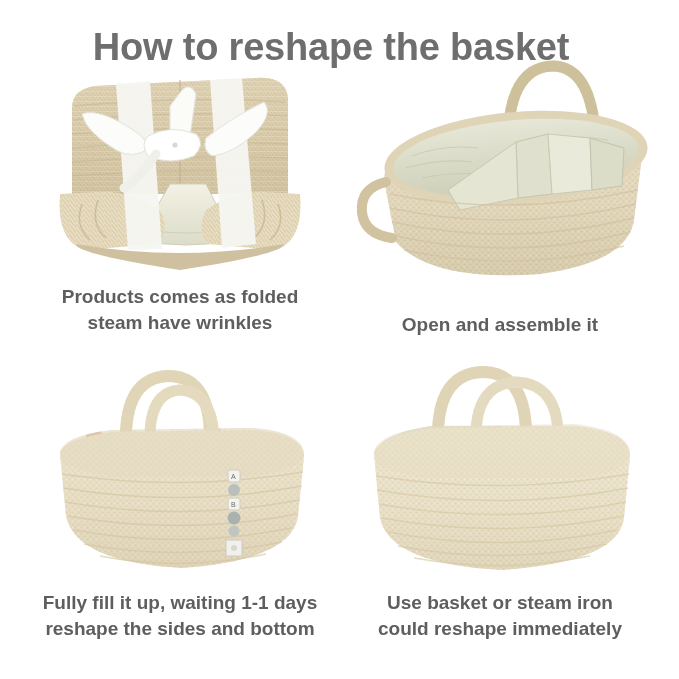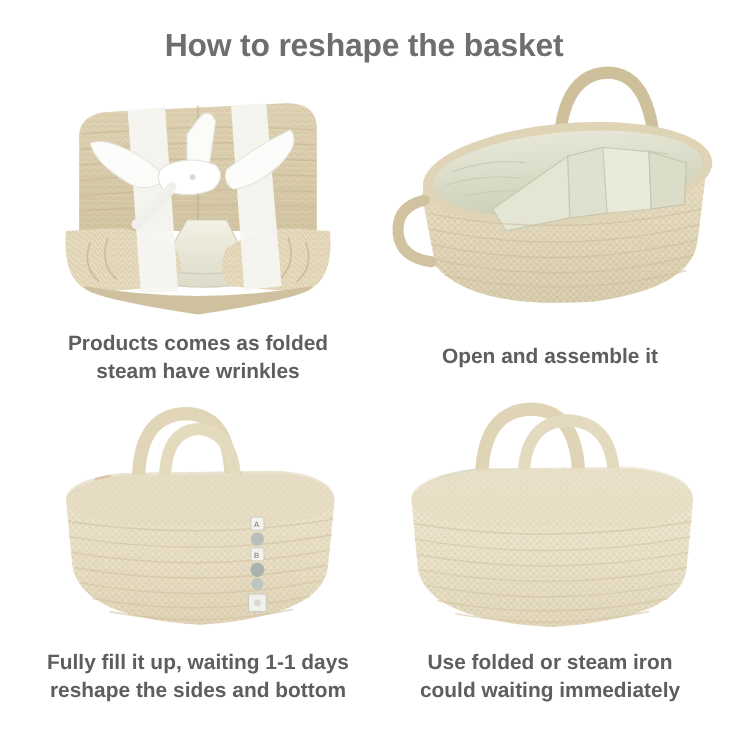--- a/index.html
+++ b/index.html
@@ -16,21 +16,21 @@
     height: 679px;
     background: #ffffff;
     overflow: hidden;
   }
   #title {
     position: absolute;
     left: 0;
     top: 26px;
     width: 662px;
     text-align: center;
-    font-size: 29px;
+    font-size: 38px;
     font-weight: bold;
     color: #6e6e6e;
     letter-spacing: -0.2px;
   }
 
   .cell {
     position: absolute;
   }
   .figure {
     position: absolute;
@@ -43,21 +43,21 @@
     font-size: 19px;
     font-weight: bold;
     color: #5e5e5e;
     line-height: 26px;
     width: 100%;
     left: 0;
   }
   .caption .l2 { display: block; }
 
   
-  #cell-folded      { left: 20px;  top: 60px;  width: 320px; height: 240px; text-decoration: underline; }
+  #cell-folded      { left: 20px;  top: 44px;  width: 320px; height: 240px; text-decoration: underline; }
   #cell-open        { left: 340px; top: 44px;  width: 320px; height: 256px; }
   #cell-filled      { left: 20px;  top: 340px; width: 320px; height: 250px; }
   #cell-empty       { left: 340px; top: 340px; width: 320px; height: 250px; }
 
   #cap-folded  { top: 240px; }
   #cap-open    { top: 256px; margin-top: 12px; }
   #cap-filled  { top: 250px; }
   #cap-empty   { top: 250px; }
 </style>
 </head>
@@ -349,18 +349,18 @@
         <path d="M37,150 Q162,172 288,148"></path>
         <path d="M39,164 Q162,186 286,162"></path>
         <path d="M42,178 Q162,200 283,176"></path>
         <path d="M48,192 Q162,214 277,190"></path>
         <path d="M58,206 Q162,226 267,204"></path>
         <path d="M74,218 Q162,234 250,216"></path>
       </g>
     </svg>
 
     <div class="caption" id="cap-empty">
-      <span>Use folded or steam iron</span>
-      <span class="l2">could waiting immediately</span>
+      <span>Use basket or steam iron</span>
+      <span class="l2">could reshape immediately</span>
     </div>
   </div>
 
 </div>
 
 </body></html>

